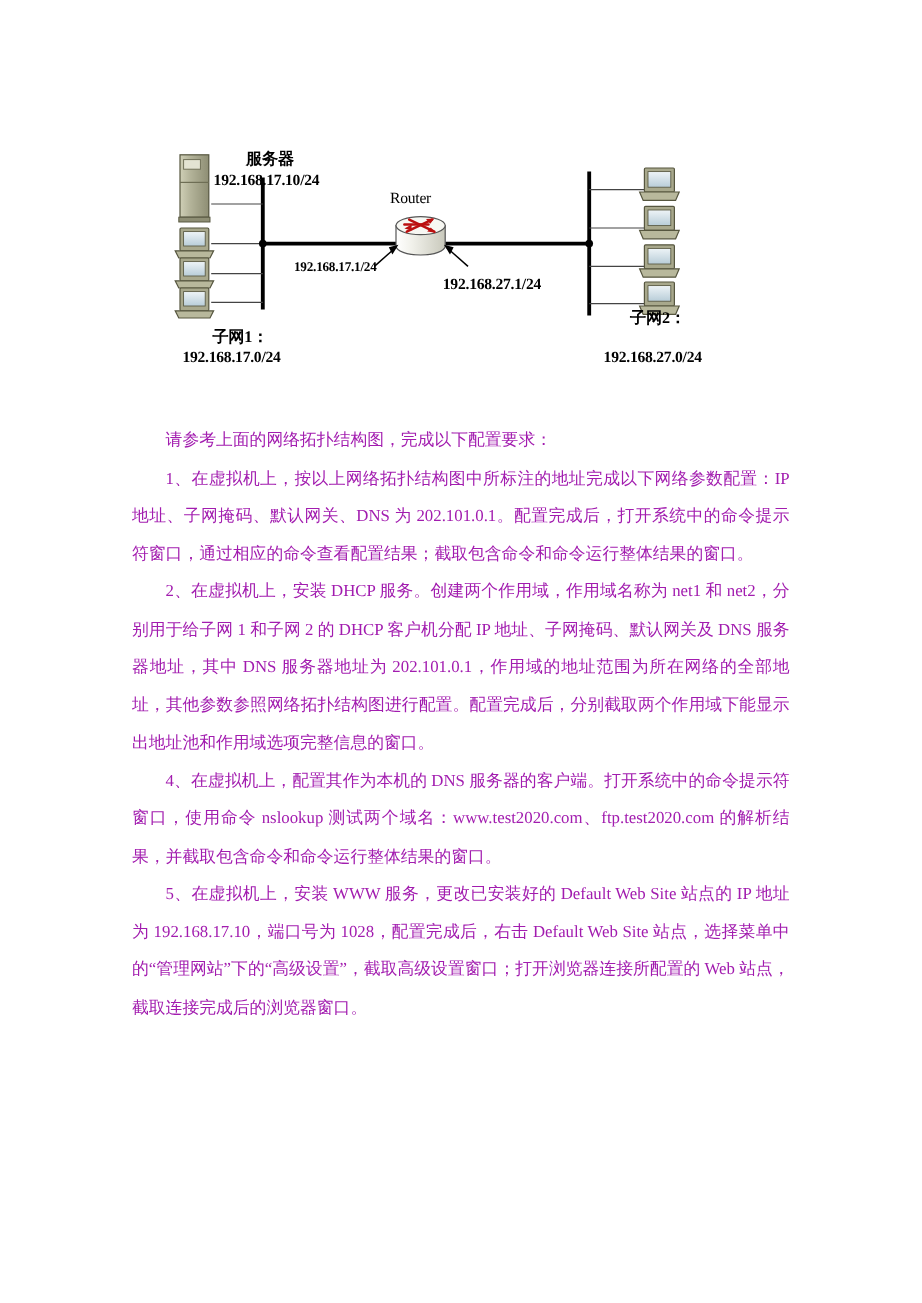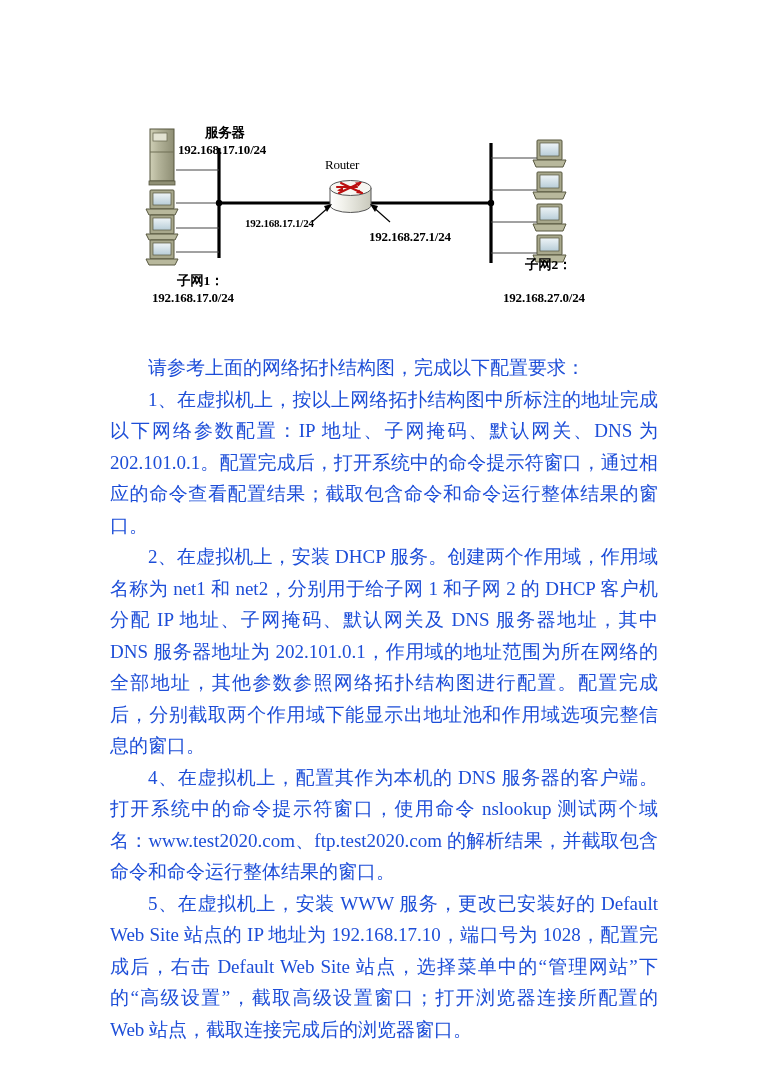--- a/index.html
+++ b/index.html
@@ -82,26 +82,26 @@
   
   #bodytext {
     position: absolute;
     left: 110px;
     top: 352px;
     width: 548px;
   }
   .para {
     margin: 0 0 0 0;
     text-indent: 2em;
-    font-size: 19px;
+    font-size: 14px;
     line-height: 31.5px;
     text-align: justify;
     text-justify: inter-ideograph;
     font-family: "Liberation Serif", "DejaVu Serif", serif;
-    color: #1d4ed8;
+    color: #a21caf;
   }
 </style>
 </head>
 <body>
 
 <div id="topology">
 
   <svg width="768" height="320" viewBox="0 0 768 320" style="position:absolute;left:0;top:0;">
     <defs>
       <linearGradient id="towerGrad" x1="0" y1="0" x2="1" y2="0">

